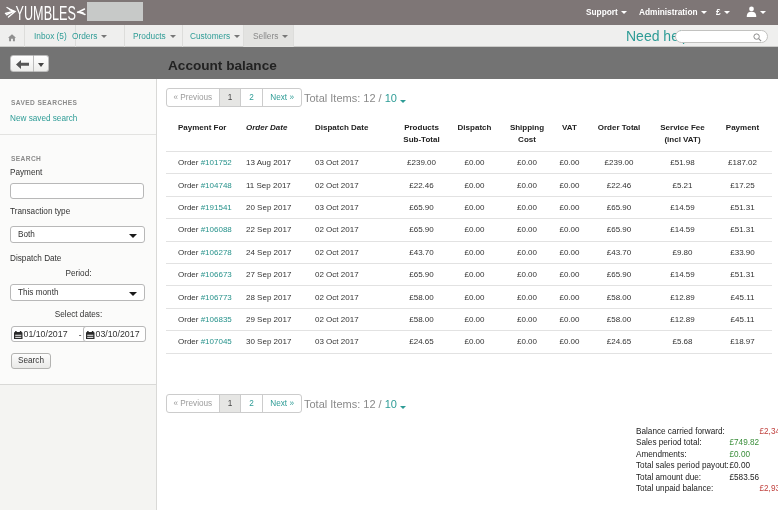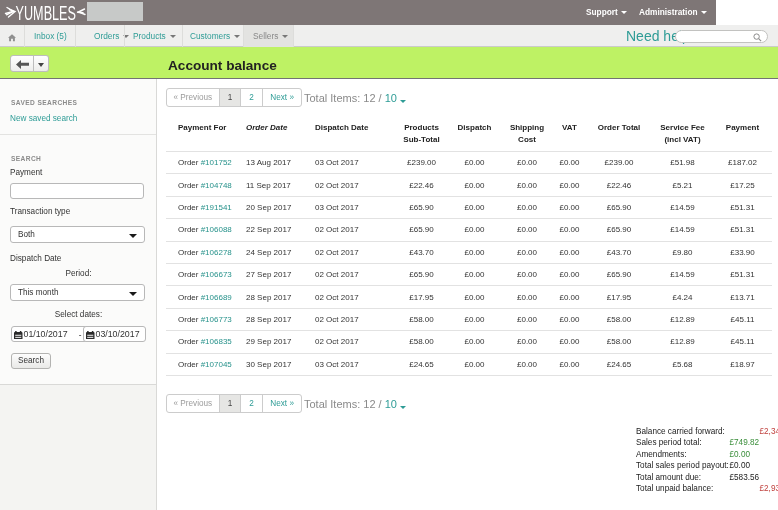--- a/index.html
+++ b/index.html
@@ -1,37 +1,37 @@
 <!DOCTYPE html>
 <html><head>
 <meta charset="utf-8">
 <style>
 * { margin:0; padding:0; box-sizing:border-box; }
 html,body { width:778px; height:510px; background:#fff; font-family:"Liberation Sans", sans-serif; }
 #page { position:relative; width:778px; height:510px; overflow:hidden; background:#fff; }
 .abs { position:absolute; }
 
 
-#topbar { position:absolute; left:0; top:0; width:716px; height:25px; background:#7e7676; }
+#topbar { position:absolute; left:0; top:0; width:778px; height:25px; background:#7e7676; }
 
 #censor { position:absolute; left:87px; top:2px; width:56px; height:19px; background:#c7c9c8; }
 .topitem { position:absolute; top:0; height:25px; line-height:25px; color:#fff; font-size:8.3px; font-weight:bold; white-space:nowrap; }
 .caret-w { display:inline-block; width:0; height:0; border-left:3px solid transparent; border-right:3px solid transparent; border-top:3.5px solid #fff; vertical-align:1px; margin-left:3px; }
 
 
 #navbar { position:absolute; left:0; top:25px; width:778px; height:22px; background:#efefee; border-bottom:1px solid #cbcbc9; }
 .navsep { position:absolute; top:0; width:1px; height:22px; background:#dddddb; }
 .navitem { position:absolute; top:0; height:22px; line-height:22px; font-size:8.3px; color:#2e9c96; white-space:nowrap; }
 .caret-g { display:inline-block; width:0; height:0; border-left:3px solid transparent; border-right:3px solid transparent; border-top:3.5px solid #777; vertical-align:1px; margin-left:4px; }
 #sellers-tab { position:absolute; left:243px; top:0; width:50px; height:22px; background:#e3e3e1; }
 #needhelp { position:absolute; left:626px; top:0; height:22px; line-height:22px; font-size:14px; color:#2e9c96; }
 #searchpill { position:absolute; left:675px; top:5px; width:93px; height:13px; border:1px solid #c2c2c0; border-radius:7px; background:#fff; }
 
 
-#band { position:absolute; left:0; top:47px; width:778px; height:32px; background:#bef264; border-bottom:1px solid #737373; }
+#band { position:absolute; left:0; top:47px; width:778px; height:32px; background:#737373; border-bottom:6px solid #737373; }
 #backgrp { position:absolute; left:10px; top:8px; height:17px; display:flex; }
 .btn { background:linear-gradient(#ffffff,#ededeb); border:1px solid #bdbdbd; border-radius:3px; }
 #backbtn1 { width:24px; height:17px; border-radius:3px 0 0 3px; position:relative; }
 #backbtn2 { width:15px; height:17px; border-left:none; border-radius:0 3px 3px 0; position:relative; }
 #pagetitle { position:absolute; left:168px; top:11px; font-size:13.6px; font-weight:bold; color:#222; }
 
 
 #sidebar { position:absolute; left:0; top:79px; width:157px; height:431px; background:#f4f4f2; border-right:1px solid #d9d9d7; }
 #sidepanel { position:absolute; left:0; top:0; width:156px; height:306px; background:#fbfbfa; border-bottom:1px solid #d9d9d7; }
 .sidehead { position:absolute; left:11px; font-size:6.6px; font-weight:bold; color:#8b8b8b; letter-spacing:0.4px; }
@@ -105,21 +105,21 @@
   </div>
 
   <div id="navbar">
     <div id="sellers-tab"></div>
     <svg class="abs" style="left:8px; top:9px;" width="8" height="7.5" viewBox="0 0 10 9">
         <path d="M5 0 L10 4.5 L8.6 4.5 L8.6 9 L6.2 9 L6.2 5.6 L3.8 5.6 L3.8 9 L1.4 9 L1.4 4.5 L0 4.5 Z" fill="#8f8f8f"></path>
       </svg>
     <div class="navsep" style="left:24px;"></div>
     <div class="navitem" style="left:34px;">Inbox (5)</div>
     <div class="navsep" style="left:75px;"></div>
-    <div class="navitem" style="left:94px;">Orders<span class="caret-g"></span></div>
+    <div class="navitem" style="left:72px;">Orders<span class="caret-g"></span></div>
     <div class="navsep" style="left:124px;"></div>
     <div class="navitem" style="left:133px;">Products<span class="caret-g"></span></div>
     <div class="navsep" style="left:182px;"></div>
     <div class="navitem" style="left:190px;">Customers<span class="caret-g"></span></div>
     <div class="navsep" style="left:243px;"></div>
     <div class="navitem" style="left:253px; color:#888;text-align:right;">Sellers<span class="caret-g"></span></div>
     <div class="navsep" style="left:293px;"></div>
     <div id="needhelp">Need help?</div>
     <div id="searchpill">
       <svg style="position:absolute; right:5px; top:2px;" width="9" height="9" viewBox="0 0 10 10">
@@ -290,32 +290,20 @@
             <td class="l" style="padding-left:7px;">02 Oct 2017</td>
             <td>£65.90</td>
             <td>£0.00</td>
             <td>£0.00</td>
             <td>£0.00</td>
             <td>£65.90</td>
             <td>£14.59</td>
             <td>£51.31</td>
           </tr>
         <tr>
-            <td class="l" style="padding-left:12px;">Order <a class="tlink">#106689</a></td>
-            <td class="l" style="padding-left:7px;">28 Sep 2017</td>
-            <td class="l" style="padding-left:7px;">02 Oct 2017</td>
-            <td>£17.95</td>
-            <td>£0.00</td>
-            <td>£0.00</td>
-            <td>£0.00</td>
-            <td>£17.95</td>
-            <td>£4.24</td>
-            <td>£13.71</td>
-          </tr>
-        <tr>
             <td class="l" style="padding-left:12px;">Order <a class="tlink">#106773</a></td>
             <td class="l" style="padding-left:7px;">28 Sep 2017</td>
             <td class="l" style="padding-left:7px;">02 Oct 2017</td>
             <td>£58.00</td>
             <td>£0.00</td>
             <td>£0.00</td>
             <td>£0.00</td>
             <td>£58.00</td>
             <td>£12.89</td>
             <td>£45.11</td>

